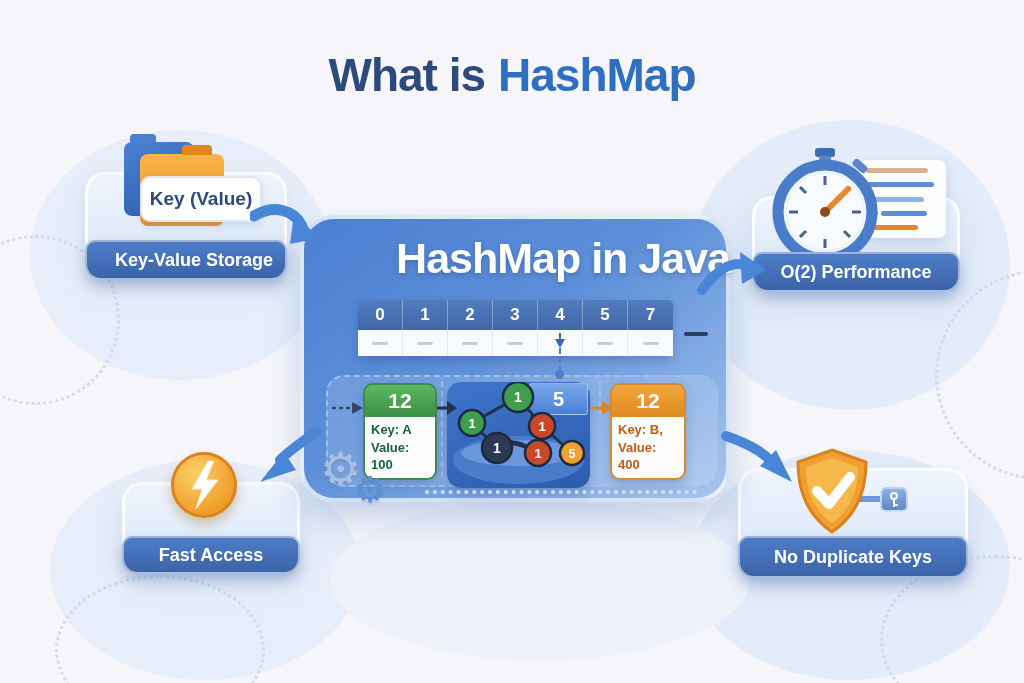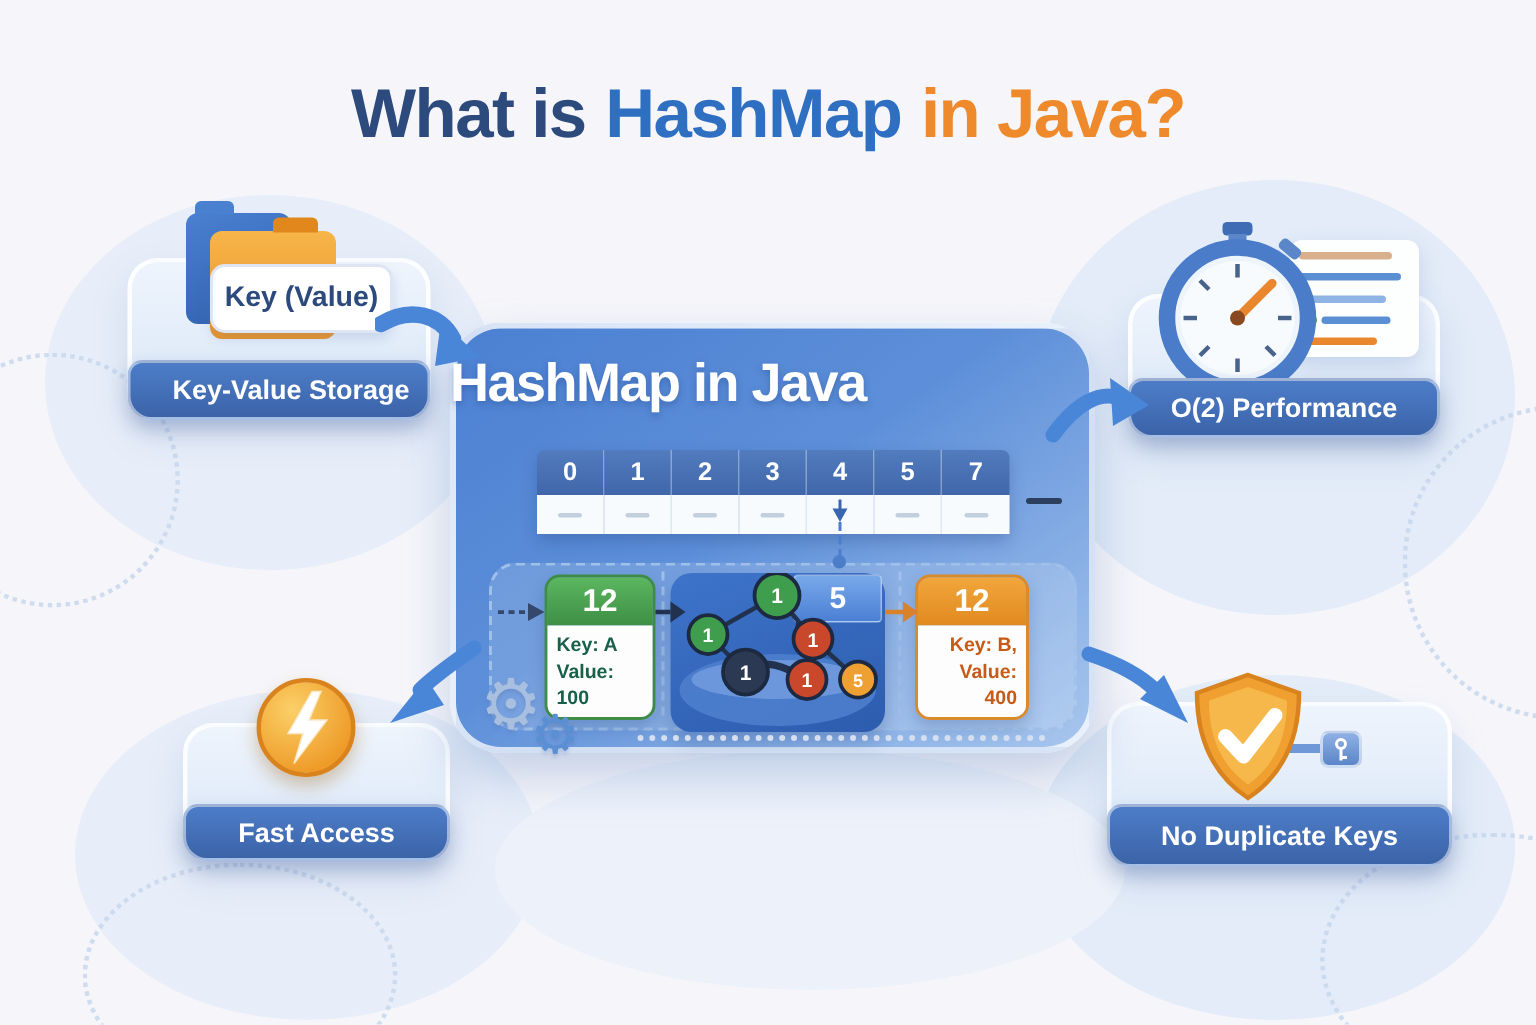--- a/index.html
+++ b/index.html
@@ -46,22 +46,22 @@
                  background:#e1871c; border-radius:4px 4px 0 0; }
   .kv-pill { position:absolute; left:140px; top:176px; width:122px; height:46px; background:#fff;
              border:2px solid #dde6f2; border-radius:10px; box-shadow:0 4px 8px rgba(90,120,180,.2);
              color:#2d4a7c; font-weight:bold; font-size:19px; display:flex; align-items:center;
              justify-content:center; z-index:3; }
 
   
   .center-card { position:absolute; left:300px; top:215px; width:430px; height:287px; border-radius:34px;
                  background:linear-gradient(145deg,#4b80d2 0%,#5d8fd9 45%,#a7c6ee 100%);
                  border:4px solid rgba(255,255,255,.75); box-shadow:0 16px 32px rgba(70,110,180,.28); z-index:1; }
-  .center-heading { position:absolute; left:300px; top:234px; width:430px; text-align:left; color:#fff;
-                 font-size:36px; font-weight:bold; letter-spacing:-1px; z-index:2;
+  .center-heading { position:absolute; left:300px; top:234px; width:430px; text-align:right; color:#fff;
+                 font-size:43px; font-weight:bold; letter-spacing:-1px; z-index:2;
                  text-shadow:0 2px 5px rgba(30,60,120,.35); }
 
   
   .buckets { position:absolute; left:358px; top:300px; display:flex; z-index:2; border-radius:6px;
              box-shadow:0 5px 10px rgba(40,70,130,.3); }
   .bucket { width:45px; }
   .bucket .head { height:30px; background:linear-gradient(180deg,#527cbe,#3f66a8); color:#fff;
                   font-weight:bold; font-size:17px; display:flex; align-items:center; justify-content:center;
                   border-right:1px solid rgba(255,255,255,.35); }
   .bucket:first-child .head { border-radius:5px 0 0 0; }
@@ -90,21 +90,21 @@
   .entry { position:absolute; border-radius:10px; z-index:2; box-shadow:0 5px 10px rgba(40,70,130,.25); }
   .entry .ehead { height:32px; color:#fff; font-weight:bold; font-size:21px; display:flex; align-items:center;
                   justify-content:center; border-radius:8px 8px 0 0; }
   .entry .ebody { background:#fcfdfc; border-radius:0 0 8px 8px; padding:4px 6px; font-weight:bold;
                   font-size:13px; line-height:1.35; }
   .entry.green { left:363px; top:383px; width:74px; border:2px solid #3f8c46; }
   .entry.green .ehead { background:linear-gradient(180deg,#5cb65f,#3e8f45); }
   .entry.green .ebody { color:#17604a; }
   .entry.orange { left:610px; top:383px; width:76px; border:2px solid #d98a2a; }
   .entry.orange .ehead { background:linear-gradient(180deg,#f2a63c,#e08a1f); }
-  .entry.orange .ebody { color:#c65a17;text-align:right; }
+  .entry.orange .ebody { color:#c65a17; }
 
   
   .tree-box { position:absolute; left:447px; top:382px; width:143px; height:106px; border-radius:14px;
               background:linear-gradient(160deg,#3d74ca,#2d5cae); z-index:2;
               box-shadow:0 6px 12px rgba(40,70,130,.3); }
   .tree-disc { position:absolute; left:6px; bottom:4px; width:131px; height:48px; border-radius:50%;
                background:#4f80cf; opacity:.85; }
   .tree-disc2 { position:absolute; left:14px; bottom:22px; width:115px; height:26px; border-radius:50%;
                background:#7aa3e2; opacity:.7; }
   .tree-tab { position:absolute; left:529px; top:383px; width:59px; height:32px; border-radius:3px;
@@ -152,21 +152,20 @@
   <div class="blob b4"></div>
   <div class="blob b5"></div>
   <div class="arc a1"></div>
   <div class="arc a2"></div>
   <div class="arc a3"></div>
   <div class="arc a4"></div>
 
   <div class="title">
     <span class="navy">What is</span>
     <span class="blue">HashMap</span>
-    <span class="orange">in Java?</span>
   </div>
 
   <div class="fcard" style="left:85px; top:172px; width:202px; height:106px;"></div>
   <div class="folder-back"></div>
   <div class="folder-front"></div>
   <div class="kv-pill">Key (Value)</div>
   <div class="banner" style="left:85px; top:240px; width:202px; height:40px;padding-left:16px;">Key-Value Storage</div>
 
   <svg class="flow-arrow" style="left:250px; top:198px;" width="72" height="60">
     <path d="M4,18 C24,6 44,12 52,28" stroke="#4a86d8" stroke-width="11" fill="none" stroke-linecap="round"></path>

